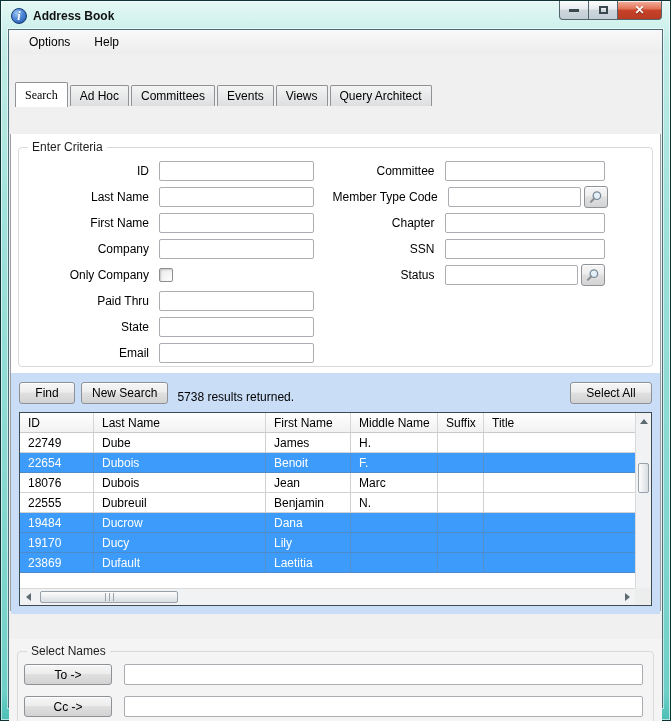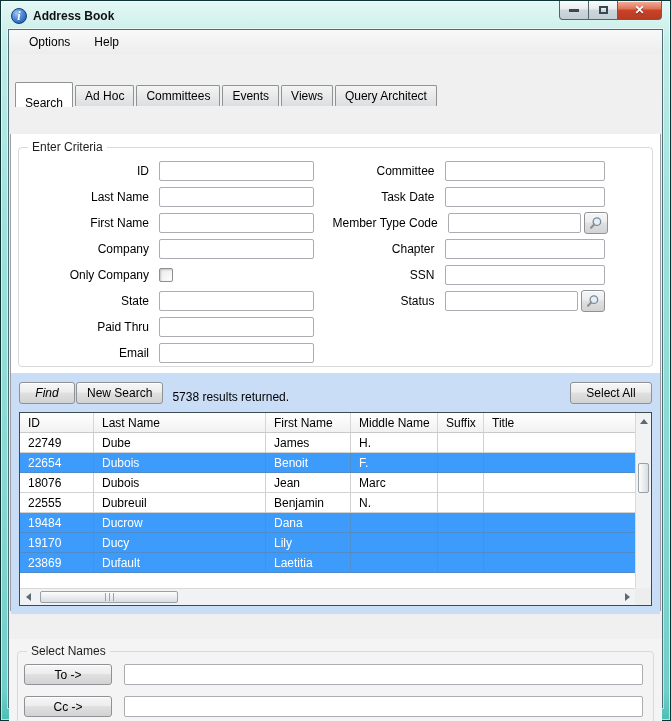--- a/index.html
+++ b/index.html
@@ -44,22 +44,22 @@
   .menubar { height:28px; display:flex; align-items:center; padding-left:8px;
     background:linear-gradient(180deg,#f9f9f9,#ededed); }
   .menu-item { padding:5px 12px; cursor:default; }
 
   
   .tabstrip { height:26px; display:flex; align-items:flex-end; padding-left:6px;
     position:relative; z-index:2; }
   .tab { padding:3px 9px 3px; margin-right:2px; border:1px solid #8f9396;
     border-bottom:none; border-radius:2px 2px 0 0; cursor:default;
     background:linear-gradient(180deg,#f4f4f4,#dcdee0); height:21px; }
-  .tab.active { background:#fff; height:25px; padding-top:13px; margin-bottom:-1px;
-    position:relative; z-index:3; }
+  .tab.active { background:#fff; height:25px; padding-top:5px; margin-bottom:-1px;
+    position:relative; z-index:3;font-family:Liberation Serif, serif; }
 
   .tabpage { height:477px; background:#fff; border:1px solid #9aa0a5; border-top:none;
     margin:0 1px; display:flex; flex-direction:column; position:relative; z-index:1; }
 
   
   .groupbox { position:relative; border:1px solid #d9d9d9; border-radius:4px; }
   .groupbox > .group-label { position:absolute; top:-8px; left:9px; padding:0 4px;
     background:#fff; color:#1d1d1d; }
   .criteria { margin:13px 7px 0 7px; height:224px; padding:10px 6px 0 0;
     display:flex; }
@@ -80,21 +80,21 @@
     background:linear-gradient(135deg,#e9e9e9 0%,#ffffff 100%);
     box-shadow:inset 1px 1px 2px rgba(0,0,0,.18); }
 
   
   .blue-panel { flex:1; background:#c9ddf6; padding:9px 8px 8px 8px; margin-top:6px; }
   .actions-row { display:flex; align-items:center; height:22px; }
   .btn { height:22px; border:1px solid #8e9196; border-radius:3px; padding:0 10px;
     background:linear-gradient(180deg,#f6f6f6 0%,#ededed 45%,#e0e0e0 50%,#d2d2d2 100%);
     box-shadow:inset 0 1px 0 #fff; font-family:"Liberation Sans", sans-serif;
     font-size:12px; color:#000; cursor:default; }
-  .btn.find { width:56px; margin-right:1px;font-style:italic; }
+  .btn.find { width:56px; margin-right:6px; }
   .btn.select-all { width:82px; margin-left:auto; }
   .results-text { margin-left:9px;margin-top:8px; }
 
   
   .grid-wrap { position:relative; margin-top:8px; height:194px; background:#fff;
     border:1px solid #3c4a52; overflow:hidden; }
   .grid-header { display:flex; height:20px;
     background:linear-gradient(180deg,#ffffff,#f1f1f1);
     border-bottom:1px solid #c9c9c9; }
   .hcell { display:flex; align-items:center; padding-left:8px;
@@ -200,39 +200,35 @@
             </div>
             <div class="field-row">
               <div class="field-label">Company</div>
               <input class="textbox" type="text" style="">
             </div>
             <div class="field-row">
               <div class="field-label">Only Company</div>
               <span class="checkbox"></span>
             </div>
             <div class="field-row">
+              <div class="field-label">Paid Thru</div>
+              <input class="textbox" type="text" style="">
+            </div>
+            <div class="field-row">
               <div class="field-label">State</div>
               <input class="textbox" type="text" style="">
             </div>
             <div class="field-row">
-              <div class="field-label">Paid Thru</div>
-              <input class="textbox" type="text" style="">
-            </div>
-            <div class="field-row">
               <div class="field-label">Email</div>
               <input class="textbox" type="text" style="">
             </div>
           </div>
         <div class="crit-col right" id="crit-right">
             <div class="field-row">
               <div class="field-label">Committee</div>
-              <input class="textbox" type="text" style="">
-            </div>
-            <div class="field-row">
-              <div class="field-label">Task Date</div>
               <input class="textbox" type="text" style="">
             </div>
             <div class="field-row">
               <div class="field-label">Member Type Code</div>
               <input class="textbox narrow" type="text" style="">
               <button class="lookup-btn">
                 <svg width="15" height="15" viewBox="0 0 16 16">
                   <circle cx="9.5" cy="6" r="4" fill="#e4eef7" stroke="#7a8a99" stroke-width="1.4"></circle>
                   <line x1="6.6" y1="9" x2="3.2" y2="12.6" stroke="#8a8f94" stroke-width="2.2" stroke-linecap="round"></line>
                 </svg>

